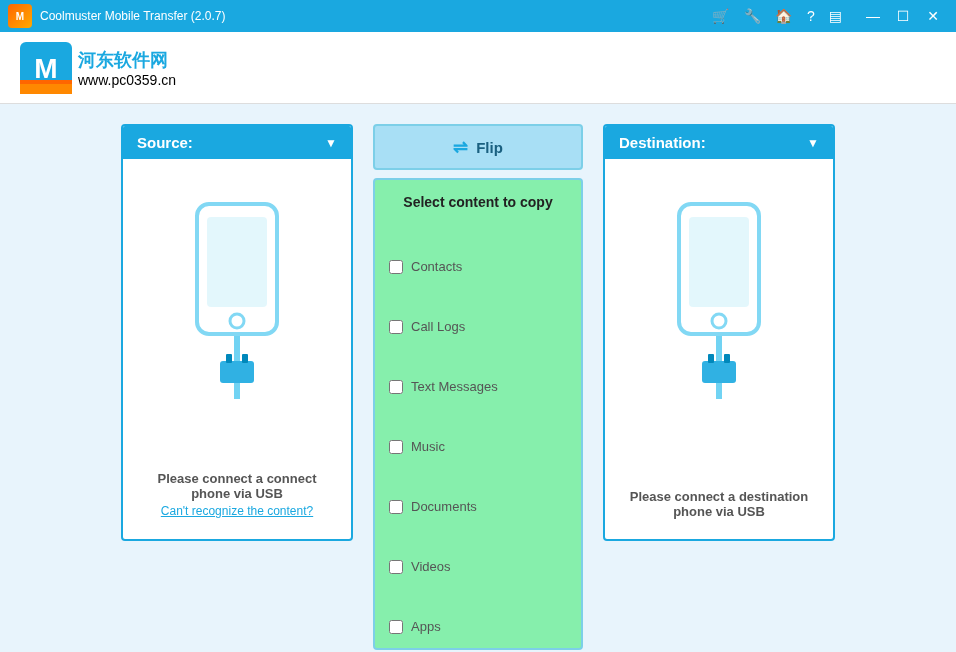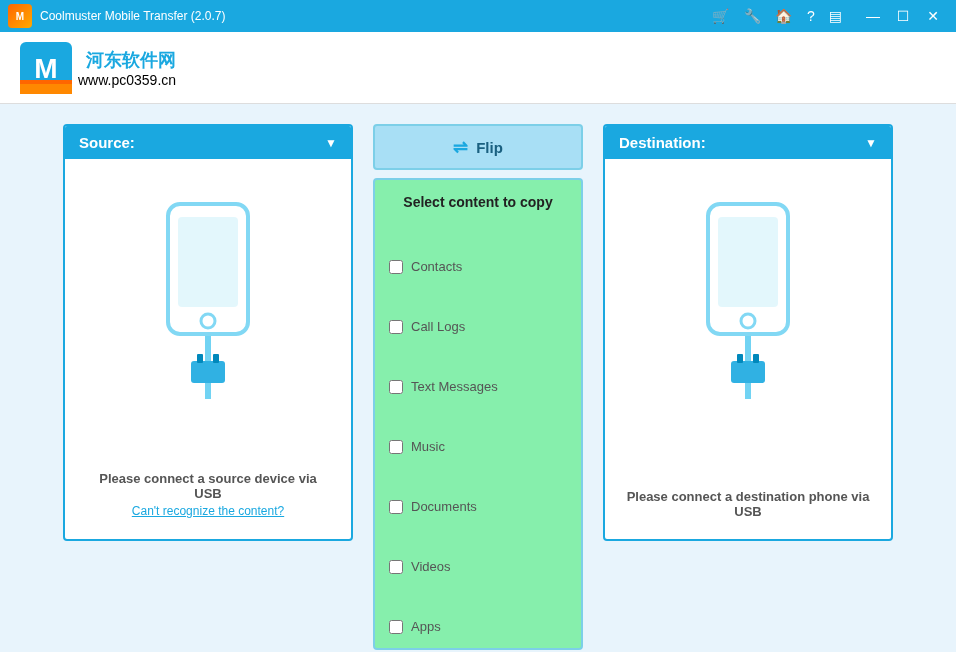--- a/index.html
+++ b/index.html
@@ -81,21 +81,20 @@
       gap: 6px;
     }
     .brand-logo-icon {
       width: 52px;
       height: 52px;
       position: relative;
     }
     .brand-text {
       display: flex;
       flex-direction: column;
-      align-items: flex-end;
     }
     .brand-text .cn-name {
       font-size: 18px;
       font-weight: bold;
       color: #1aa8e0;
     }
     .brand-text .cn-url {
       font-size: 14px;
       color: #000000;
     }
@@ -104,21 +103,21 @@
     .main-content {
       padding: 20px 40px;
       display: flex;
       gap: 20px;
       align-items: flex-start;
       justify-content: center;
     }
 
     
     .device-panel {
-      width: 290px;
+      width: 232px;
       background: white;
       border: 2px solid #1aa8e0;
       border-radius: 4px;
       overflow: hidden;
     }
     .device-panel-header {
       background: #1aa8e0;
       color: white;
       padding: 8px 14px;
       font-size: 15px;
@@ -305,21 +304,21 @@
 
           <rect x="38" y="162" width="34" height="22" rx="3" fill="#1aa8e0" opacity="0.9"></rect>
 
           <rect x="44" y="155" width="6" height="9" rx="1" fill="#0088bb"></rect>
           <rect x="60" y="155" width="6" height="9" rx="1" fill="#0088bb"></rect>
 
           <rect x="52" y="184" width="6" height="16" fill="#4dc8f0" opacity="0.8"></rect>
         </svg>
       </div>
       <div style="text-align:center; margin-top: 10px;">
-        <p class="device-message">Please connect a source device via USB</p>
+        <p class="device-message">Please connect a connect phone via USB</p>
         <a class="device-link">Can't recognize the content?</a>
       </div>
     </div>
   </div>
 
   <div class="middle-panel">
 
     <div class="flip-button">
       <span class="flip-icon">⇌</span>
       <span>Flip</span>

